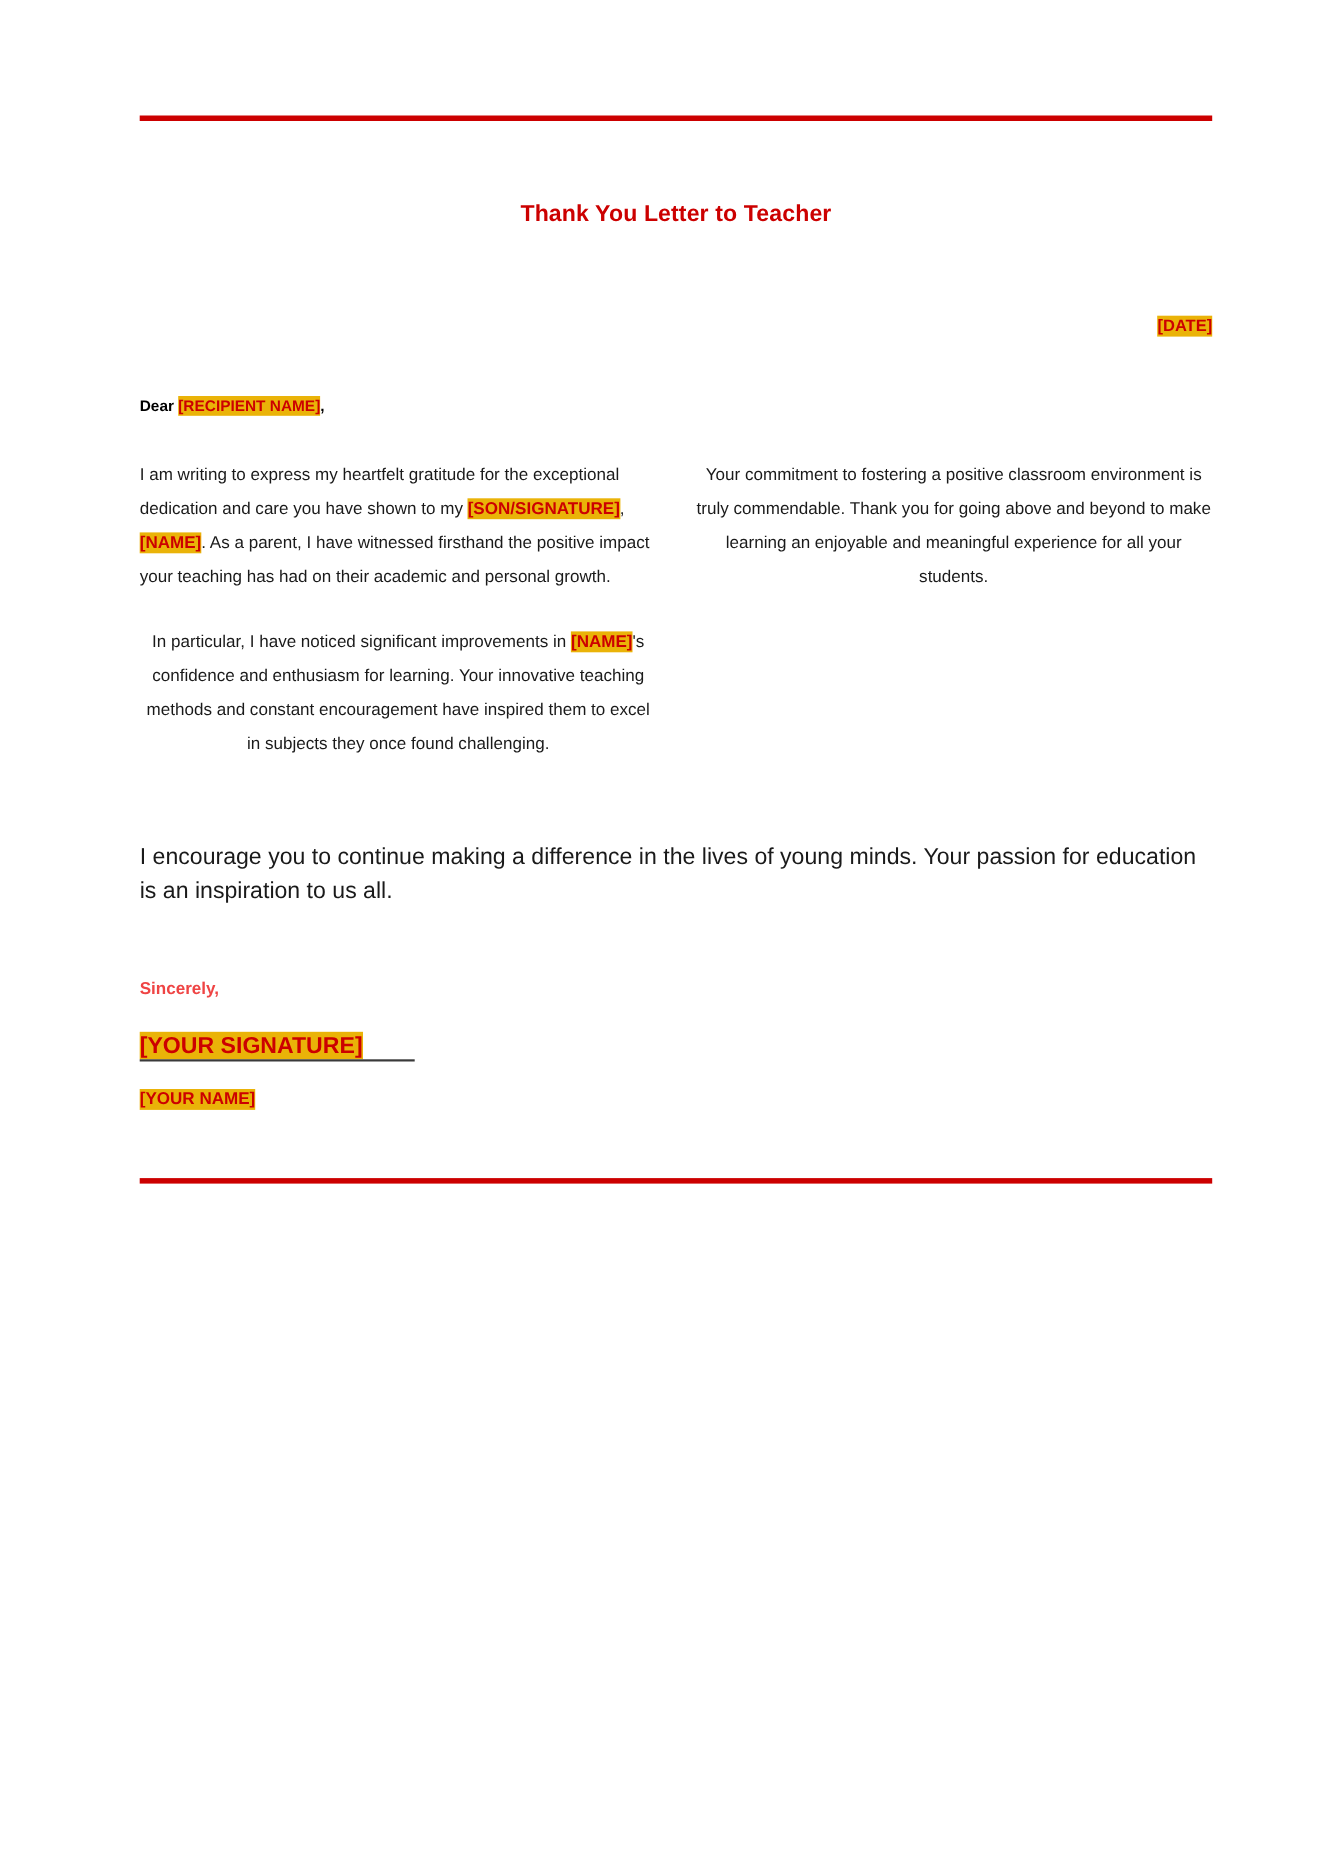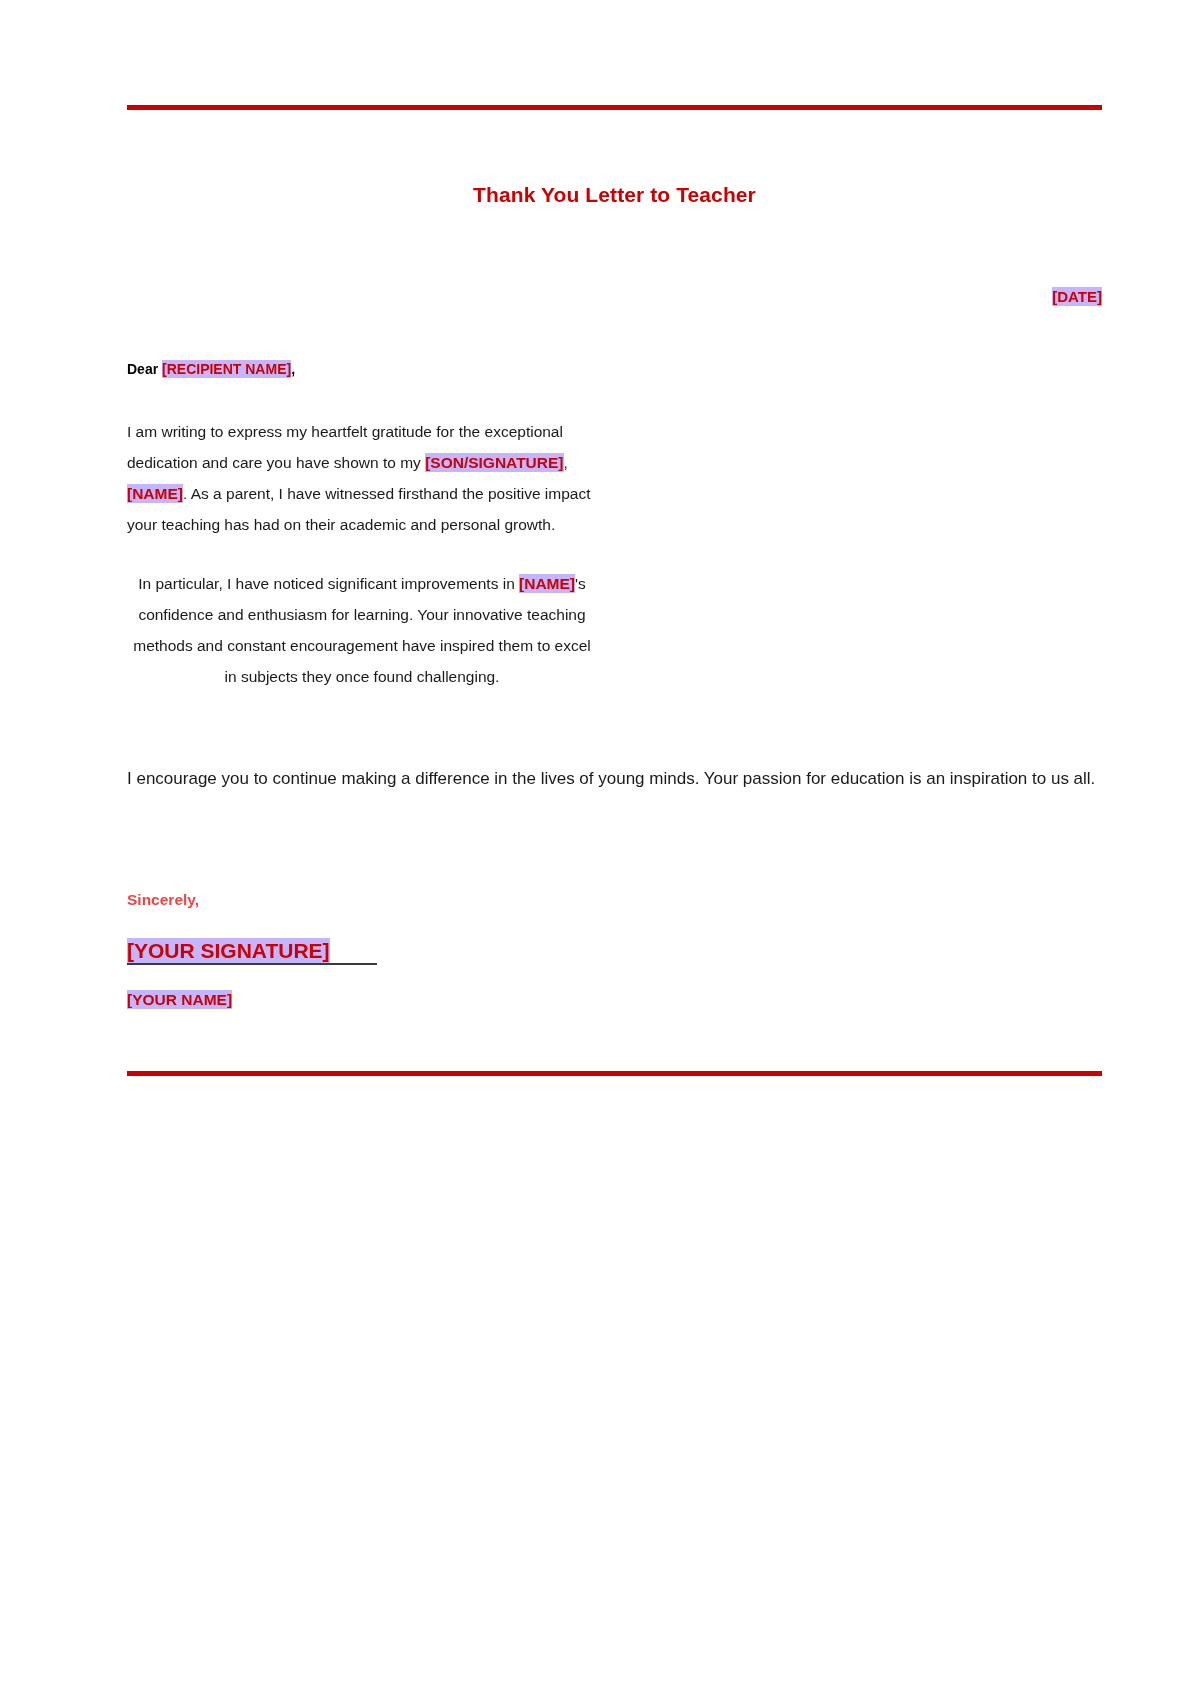--- a/index.html
+++ b/index.html
@@ -73,21 +73,21 @@
     top: 358px;
     width: 975px;
     font-size: 14px;
     font-weight: bold;
     line-height: 23px;
     color: #000000;
   }
 
   
   .ph {
-    background: #c4b5fd;
+    background: #eab308;
     color: #cc0000;
     font-weight: bold;
     padding: 1px 0 1px 0;
     box-decoration-break: clone;
     -webkit-box-decoration-break: clone;
   }
 
   
   .columns {
     position: absolute;
@@ -114,21 +114,21 @@
 
   
   .fullwidth {
     position: absolute;
     left: 115px;
     top: 763px;
     width: 975px;
   }
   .fullwidth p {
     margin: 0;
-    font-size: 17px;
+    font-size: 21px;
     line-height: 31px;
     color: #1a1a1a;
   }
 
   
   .closing {
     position: absolute;
     left: 115px;
     top: 888px;
     width: 975px;
@@ -178,20 +178,21 @@
   <div class="salutation">
     <span>Dear </span><span class="ph">[RECIPIENT NAME]</span><span>,</span>
   </div>
 
   <div class="columns">
     <div class="col">
         <p><span>I am writing to express my heartfelt gratitude for the exceptional dedication and care you have shown to my </span><span class="ph">[SON/SIGNATURE]</span><span>, </span><span class="ph">[NAME]</span><span>. As a parent, I have witnessed firsthand the positive impact your teaching has had on their academic and personal growth.</span></p>
         <p><span>In particular, I have noticed significant improvements in </span><span class="ph">[NAME]</span><span>'s confidence and enthusiasm for learning. Your innovative teaching methods and constant encouragement have inspired them to excel in subjects they once found challenging.</span></p>
       </div>
     <div class="col">
+        <p><span>Your commitment to fostering a positive classroom environment is truly commendable. Thank you for going above and beyond to make learning an enjoyable and meaningful experience for all your students.</span></p>
       </div>
   </div>
 
   <div class="fullwidth">
     <p>I encourage you to continue making a difference in the lives of young minds. Your passion for education is an inspiration to us all.</p>
   </div>
 
   <div class="closing">
     <div class="closing-word">Sincerely,</div>
 

